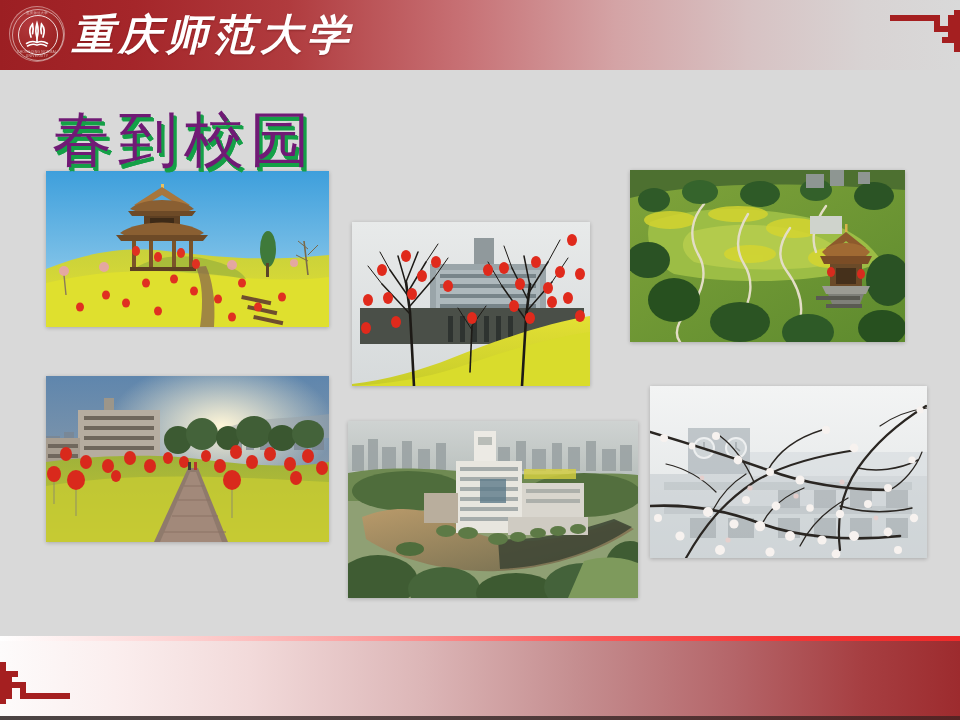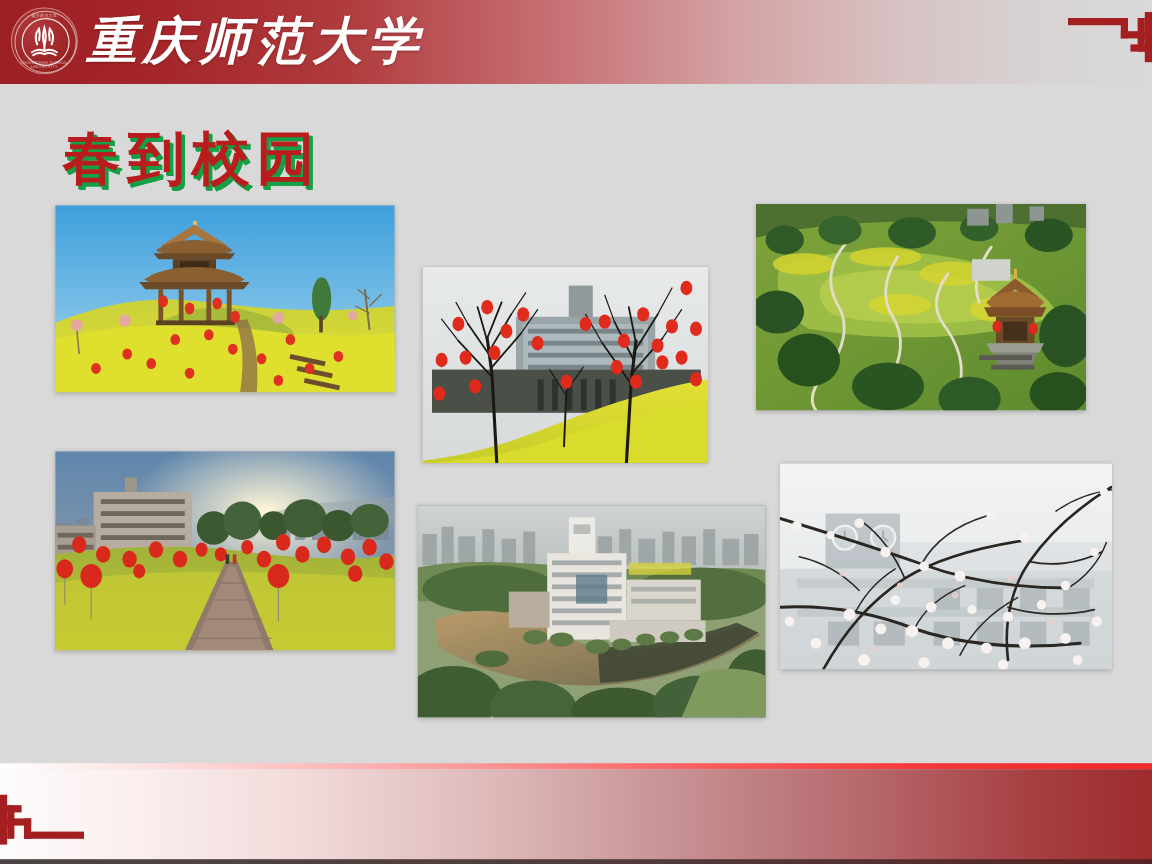--- a/index.html
+++ b/index.html
@@ -141,25 +141,25 @@
     width: 960px; height: 4px;
     background: linear-gradient(to right, #2c2323 0%, #3a2a2a 55%, #4a2222 100%);
     opacity: .85;
   }
 
   
   .slide-title {
     position: absolute;
     left: 52px; top: 100px;
     font-family: "Liberation Sans", sans-serif;
-    font-size: 48px;
-    font-weight: bold;
+    font-size: 60px;
+    font-weight: normal;
     letter-spacing: 6px;
     white-space: nowrap;
-    color: #b91c1c;
+    color: #701a75;
     text-shadow:
         3px 4px 0 #14a047,
         3px 4px 0 #14a047,
         2px 3px 0 #14a047;
     z-index: 3;
   }
 
   
   .photo {
     position: absolute;

